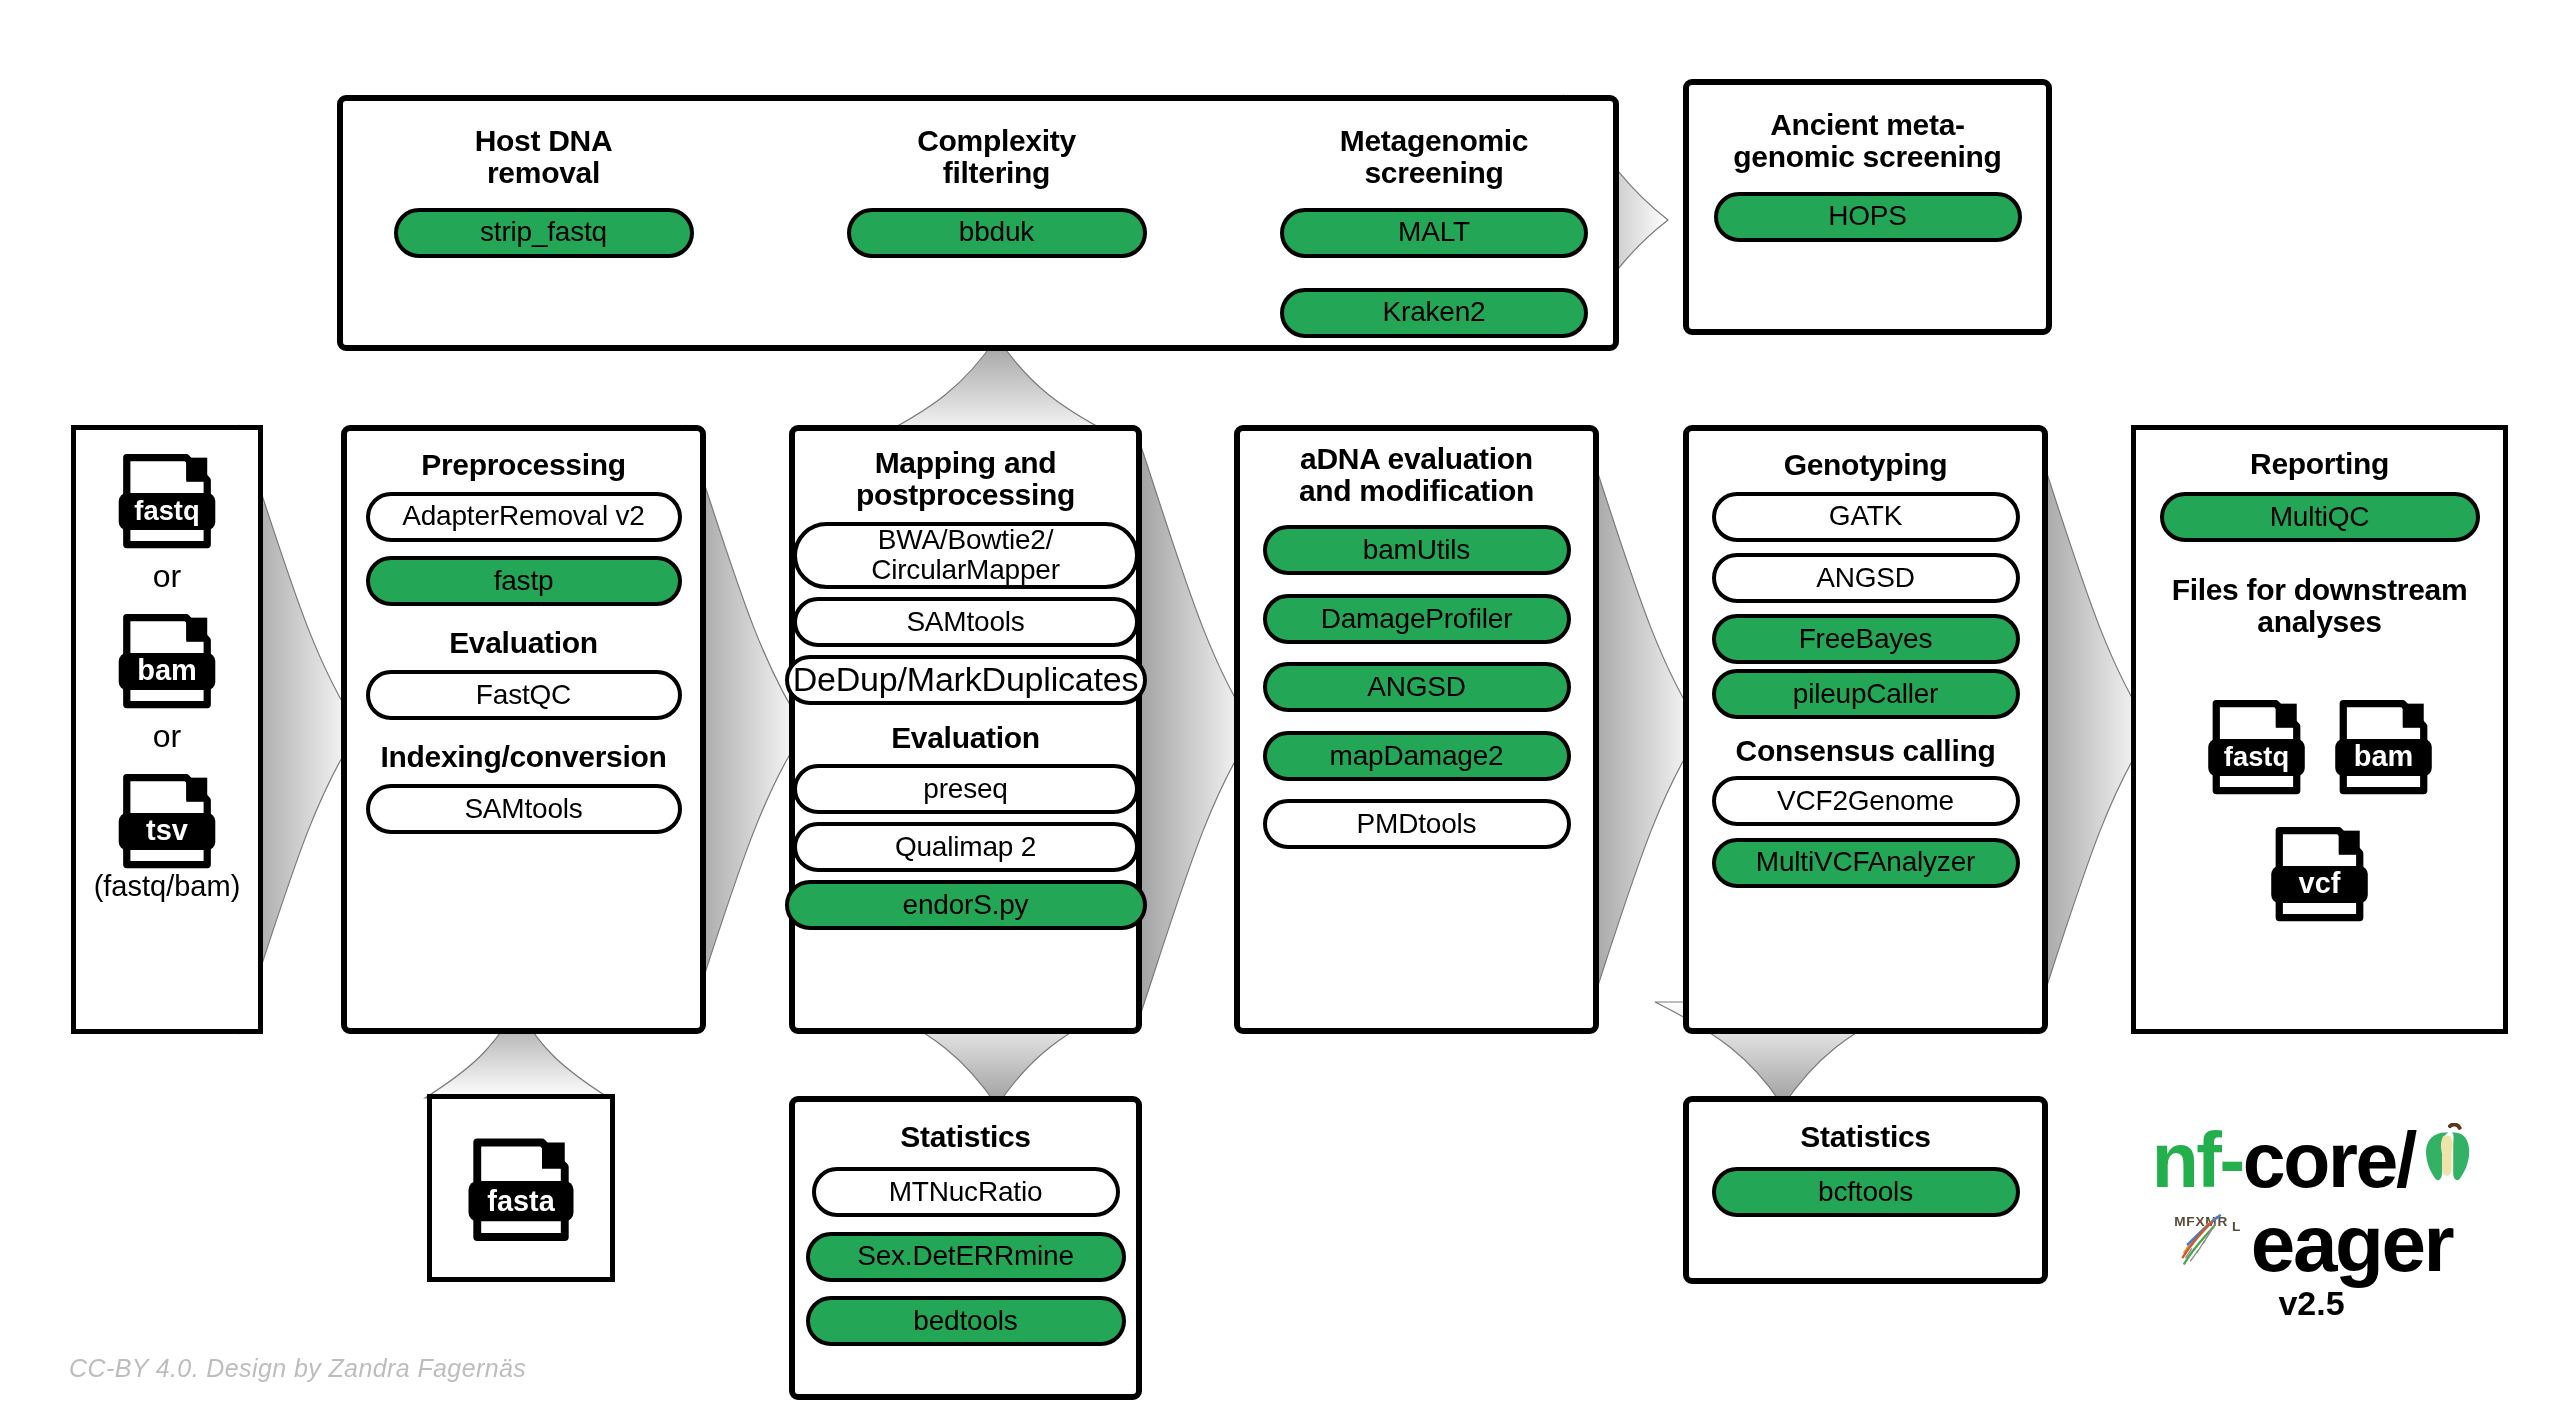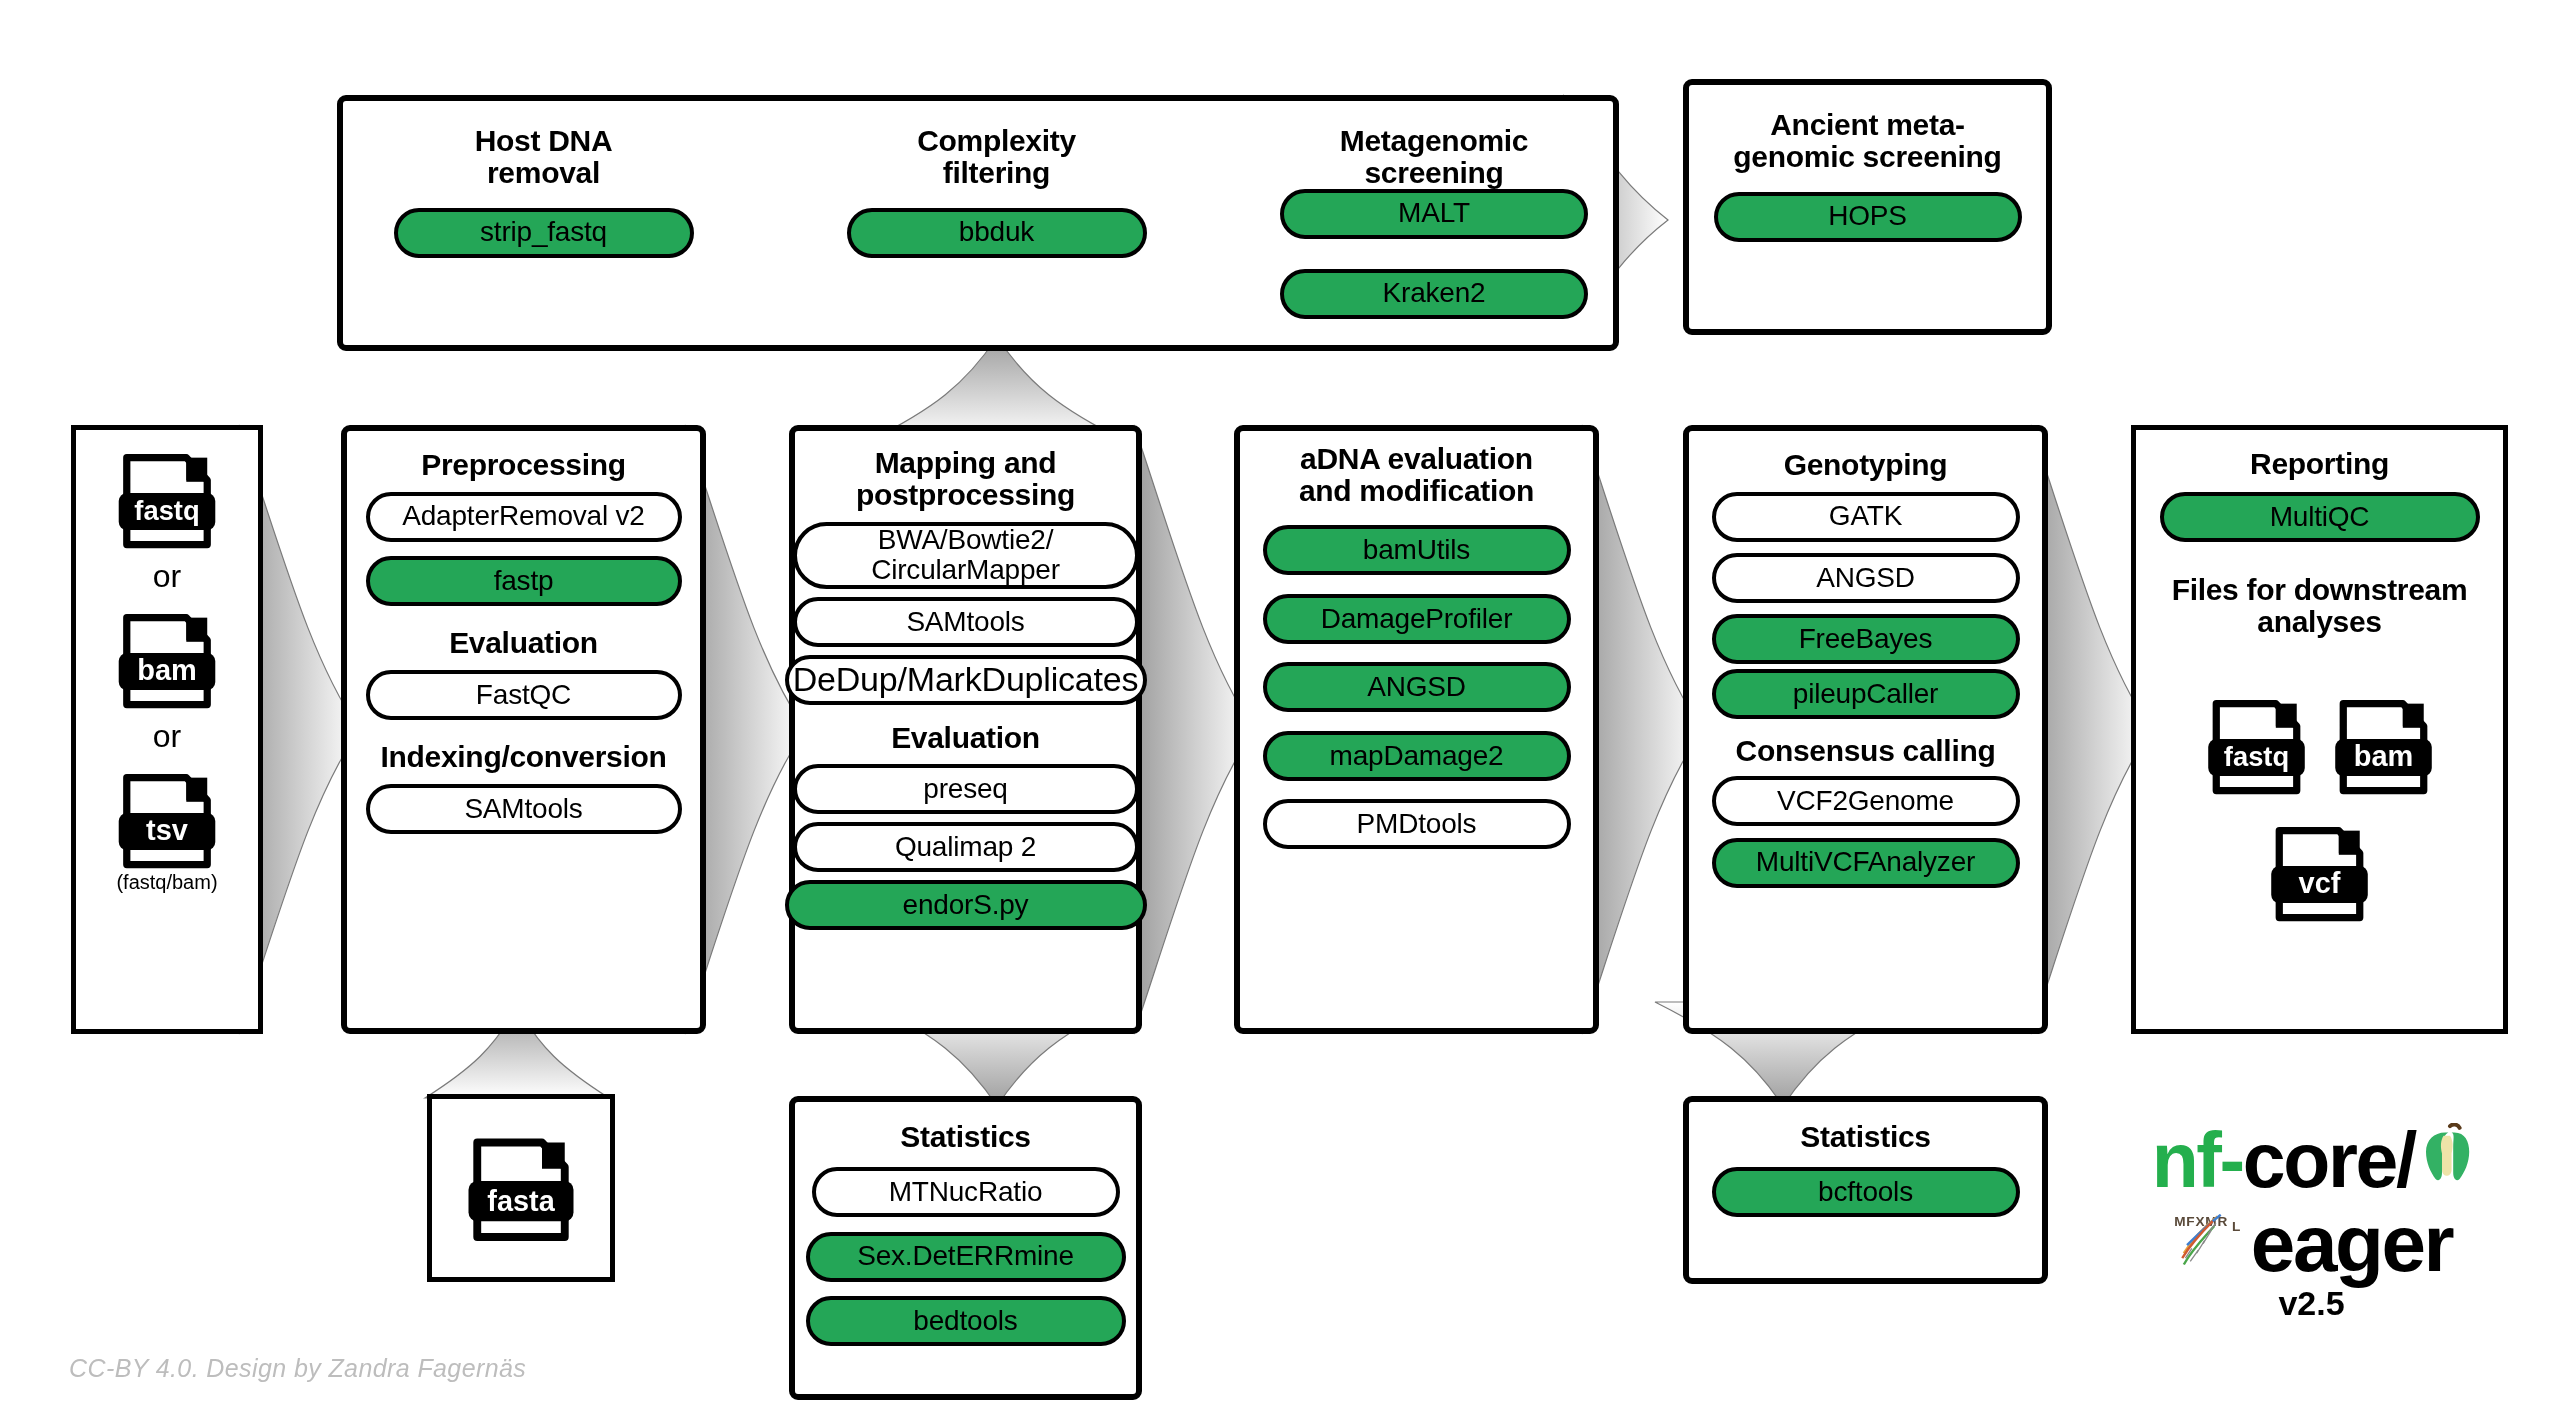--- a/index.html
+++ b/index.html
@@ -26,21 +26,21 @@
   
   .arrow{position:absolute;z-index:1;}
   .arrow svg{display:block;width:100%;height:100%;overflow:visible;}
 
   
   .fileicon{position:relative;}
   .fileicon svg{display:block;width:100%;height:100%;}
 
   
   .or-text{font-size:32px;text-align:center;line-height:1;}
-  .sub-note{font-size:20px;text-align:center;line-height:1;}
+  .sub-note{font-size:29px;text-align:center;line-height:1;}
   .credit{position:absolute;font-style:italic;color:#bdbdbd;font-size:25px;
           letter-spacing:0.4px;z-index:5;}
 
   
   .logo{position:absolute;z-index:5;}
   .logo-l1{font-size:77px;font-weight:bold;letter-spacing:-2.4px;line-height:1;
            display:flex;align-items:center;}
   .logo-l1 .nf{color:#24af4d;}
   .logo-l1 .core{color:#000;}
   .logo-l2{font-size:80px;font-weight:bold;letter-spacing:-2.4px;line-height:1;
@@ -137,21 +137,21 @@
 
   <div class="stage" style="position:absolute;left:485px;top:24px;width:337px;">
     <div class="box-title" style="white-space:pre-line;">Complexity
 filtering</div>
     <div class="pill green" style="width:300px;height:50px;margin-top:19px;">bbduk</div>
   </div>
 
   <div class="stage" style="position:absolute;left:931px;top:24px;width:320px;">
     <div class="box-title" style="white-space:pre-line;">Metagenomic
 screening</div>
-    <div class="pill green" style="width:308px;height:50px;">MALT</div>
+    <div class="pill green" style="width:308px;height:50px;margin-top:19px;">MALT</div>
     <div class="pill green" style="width:308px;height:50px;margin-top:30px;">Kraken2</div>
   </div>
 </div>
 
 <div class="box" style="left:1683px;top:79px;width:369px;height:256px;">
   <div class="stage" style="padding-top:24px;">
     <div class="box-title" style="white-space:pre-line;width:100%;">Ancient meta-
 genomic screening</div>
     <div class="pill green" style="width:308px;height:50px;margin-top:19px;">HOPS</div>
   </div>

